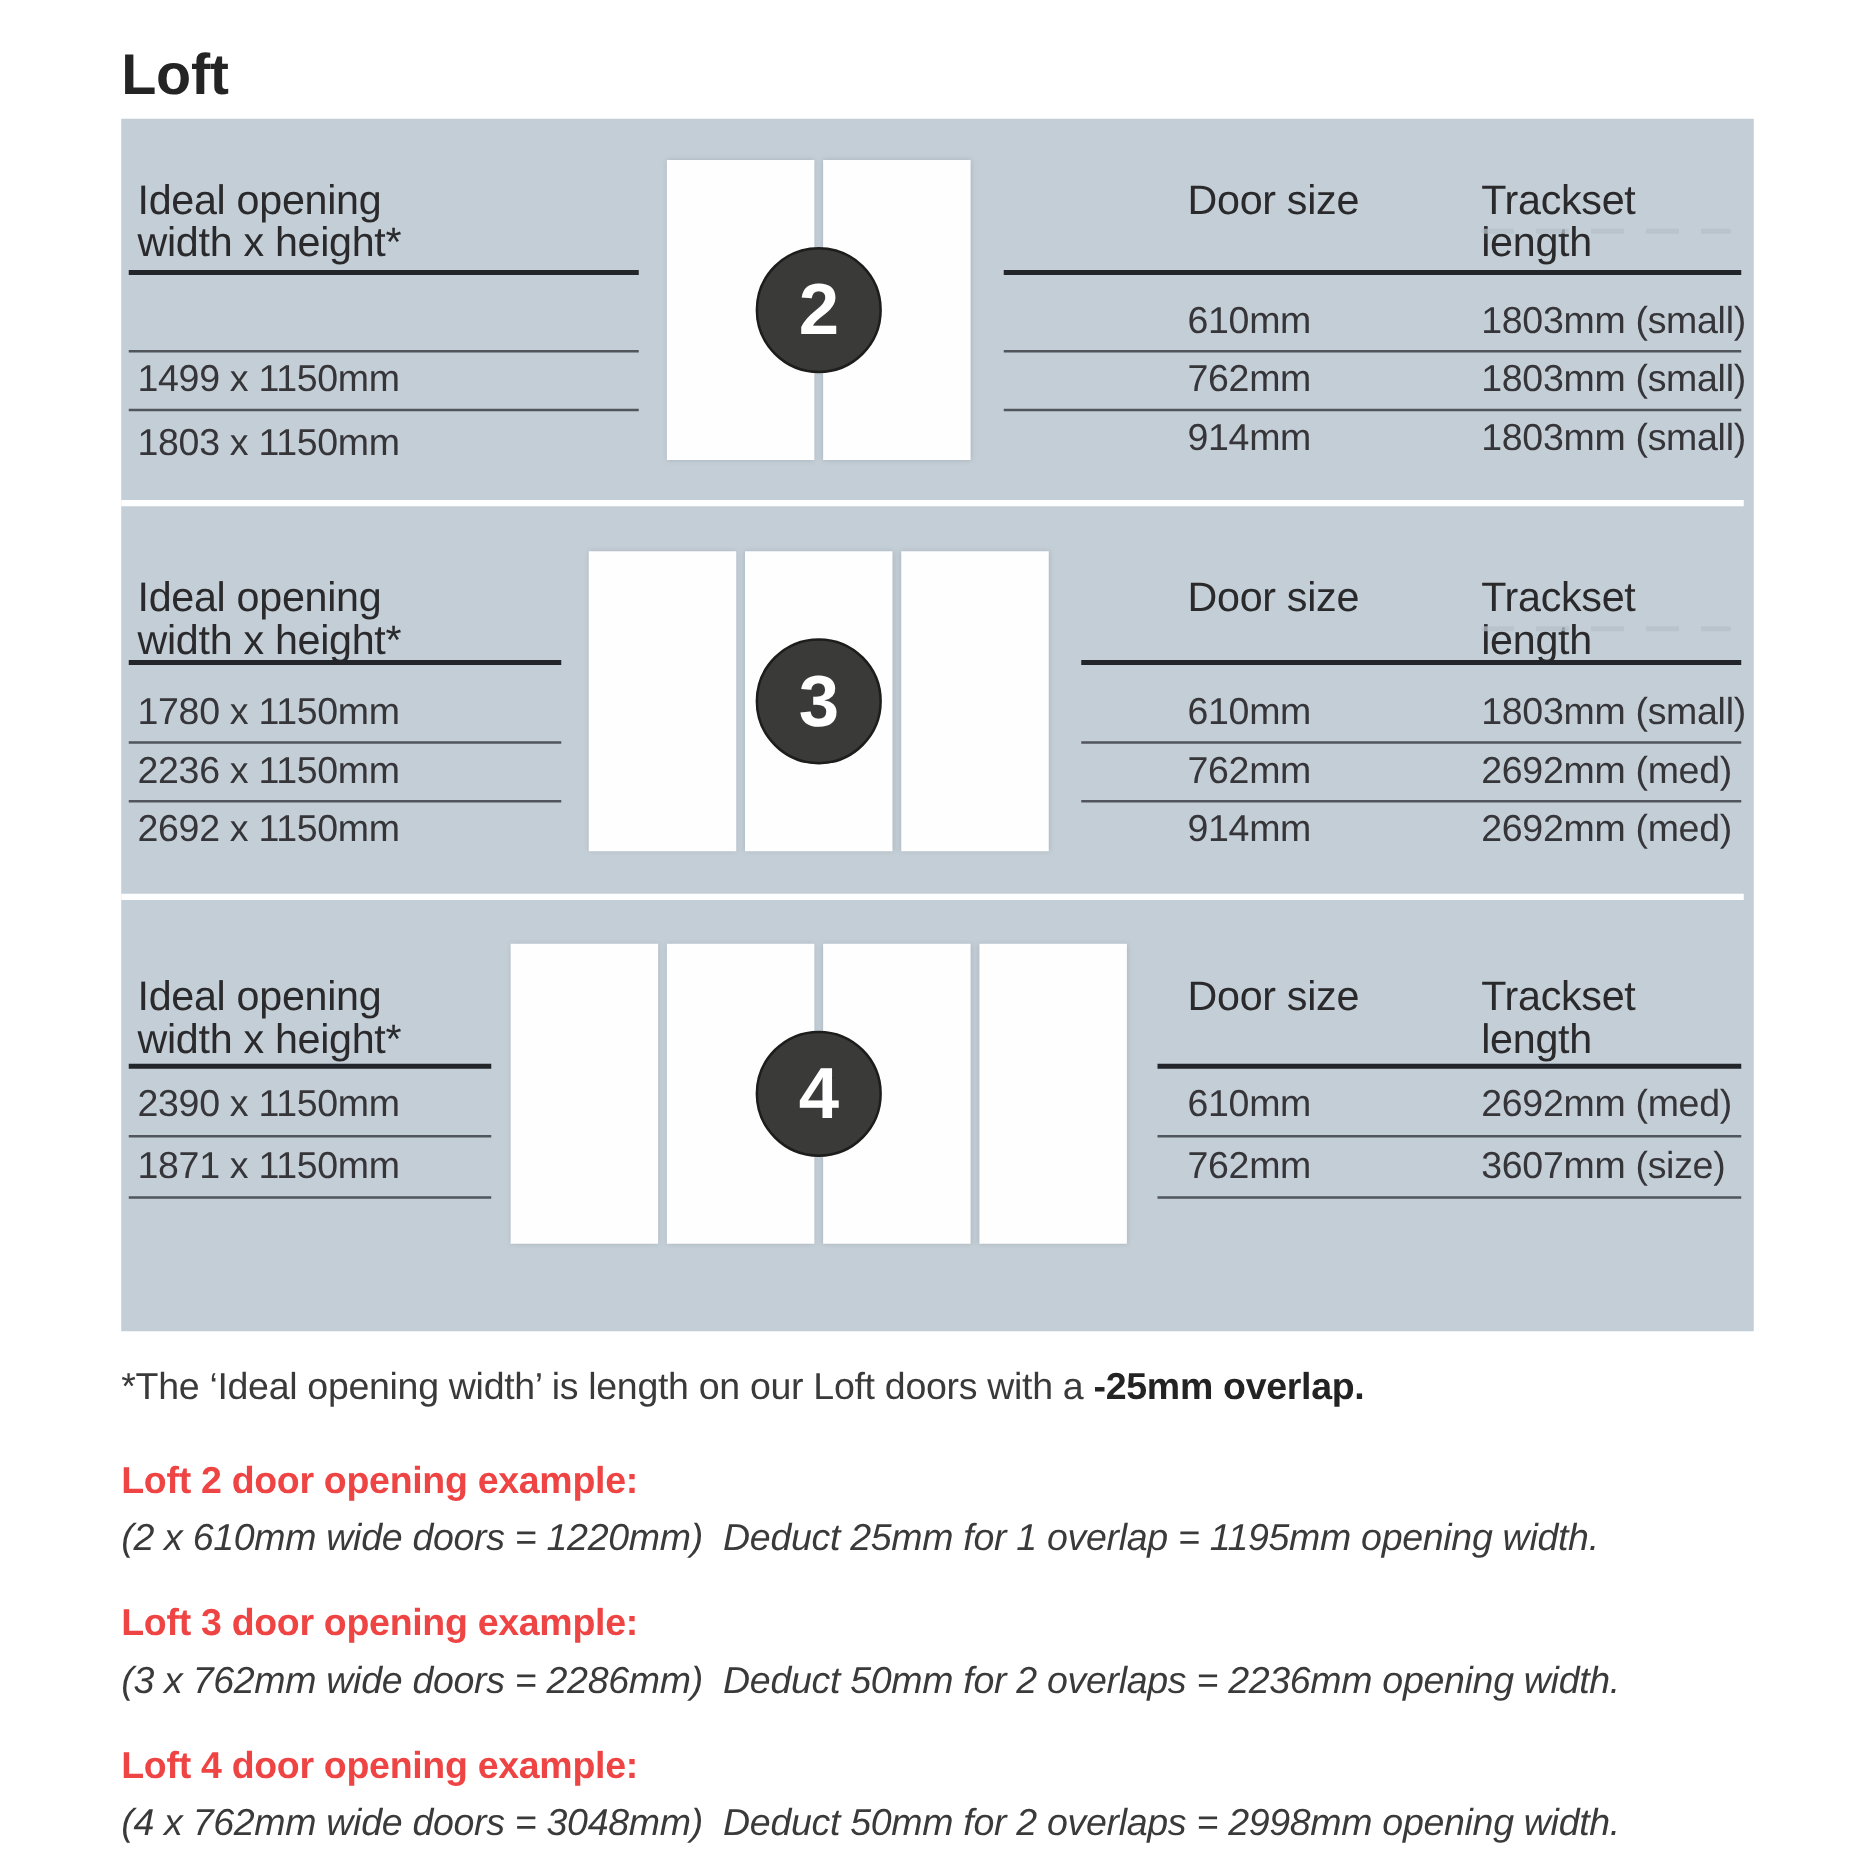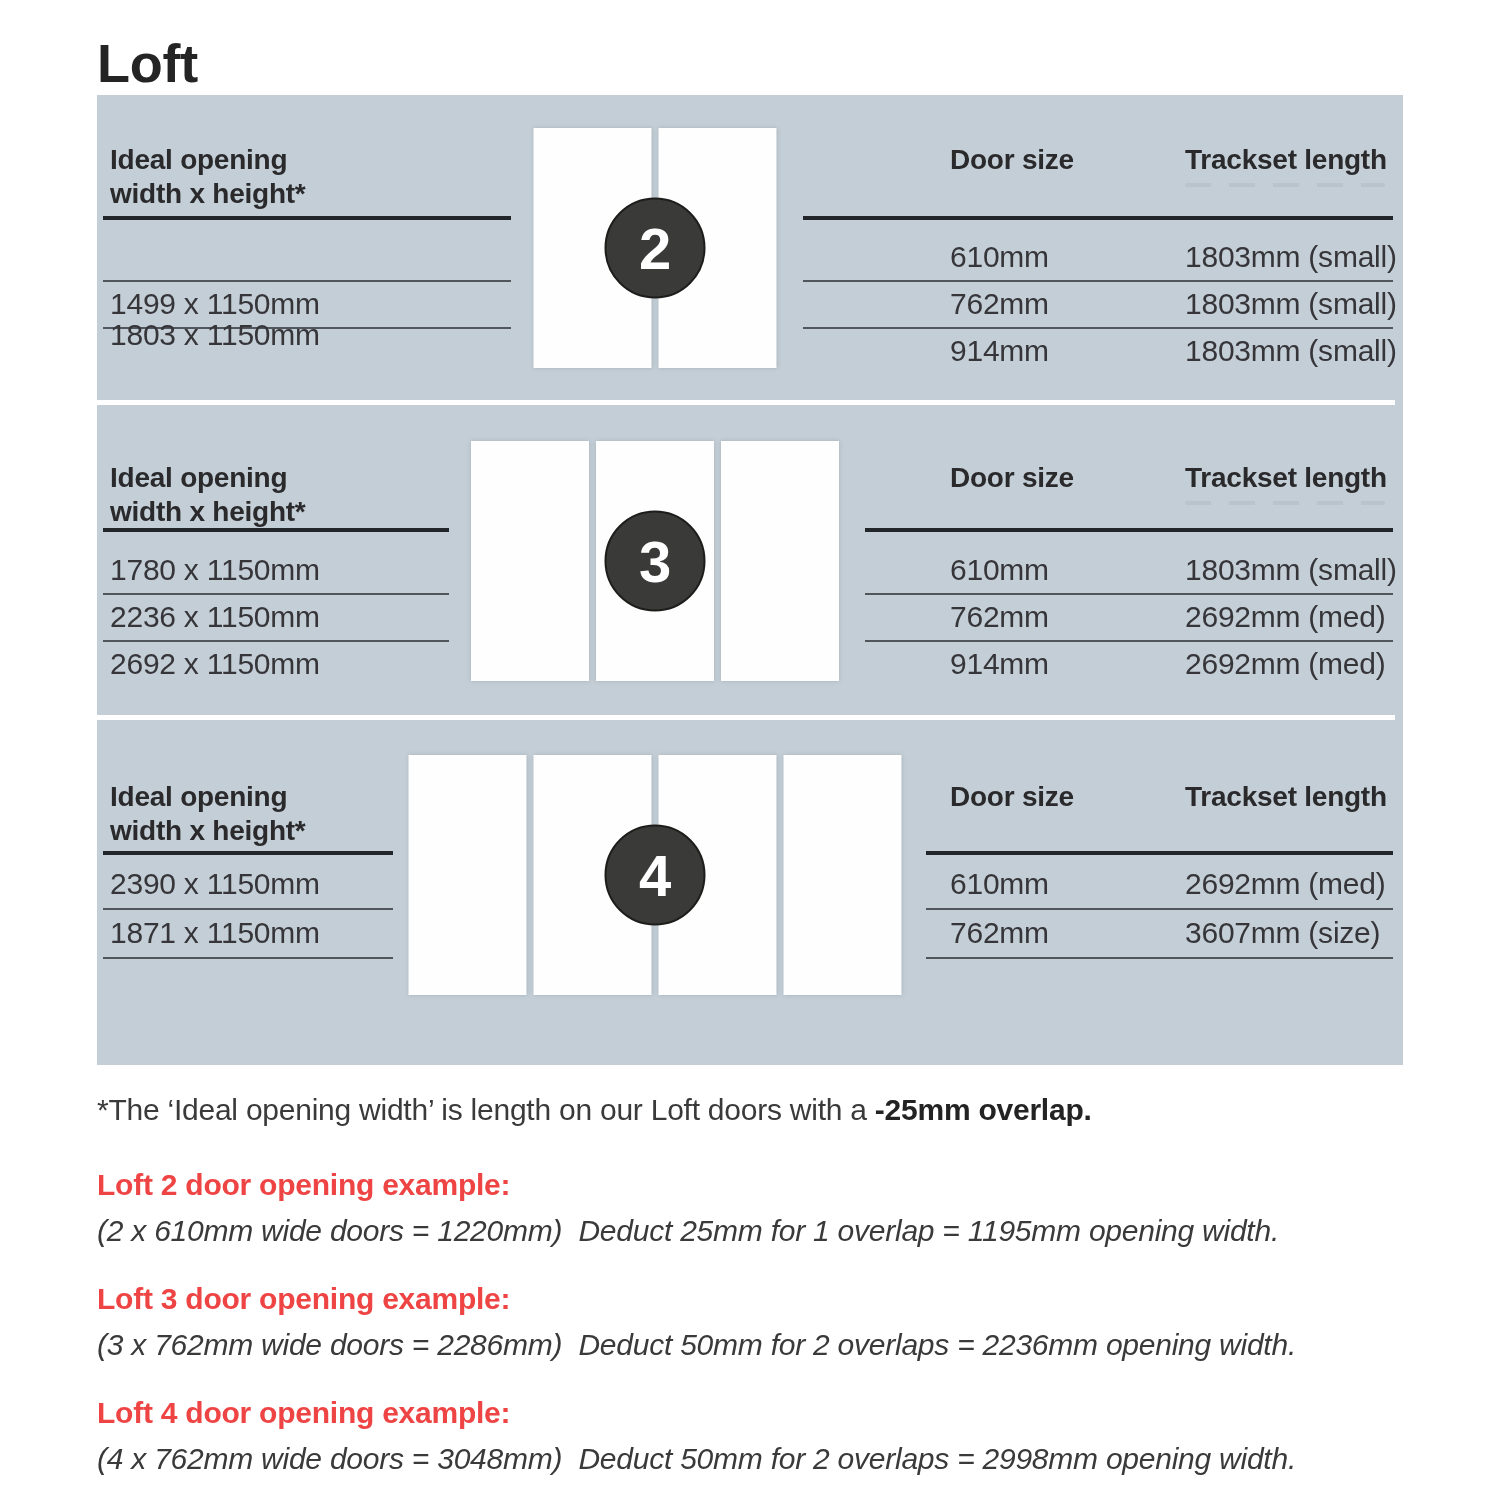--- a/index.html
+++ b/index.html
@@ -1,23 +1,23 @@
 <!DOCTYPE html>
 <html><head>
 <meta charset="utf-8">
 <style>
   html,body{margin:0;padding:0;background:#fff;}
   body{width:1500px;height:1500px;position:relative;overflow:hidden;
        font-family:"Liberation Sans",sans-serif;letter-spacing:-0.015em;color:#333;}
   .canvas{position:absolute;inset:0;}
-  .page-title{position:absolute;left:97px;top:32px;font-size:54px;font-weight:bold;color:#242424;}
+  .page-title{position:absolute;left:97px;top:32px;font-size:46px;font-weight:bold;color:#242424;}
   .panel{position:absolute;left:97px;top:95px;width:1306px;height:970px;background:#c4ced6;}
   .section{position:absolute;left:0;width:100%;}
   .sep{position:absolute;left:0;width:99.4%;height:5px;background:#ffffff;}
-  .col-header{position:absolute;font-size:28px;font-weight:bold;color:#2a2a2c;line-height:34px;white-space:pre-line;}
+  .col-header{position:absolute;font-size:33px;font-weight:normal;color:#2a2a2c;line-height:34px;white-space:pre-line;}
   .thick-line{position:absolute;height:4px;background:#22262a;}
   .thin-line{position:absolute;height:2px;background:#50565c;}
   .cell{position:absolute;font-size:30px;color:#36363a;display:flex;align-items:center;white-space:nowrap;}
   .doors{position:absolute;display:flex;gap:7px;transform:translateX(-50%);}
   .door{width:118px;height:240px;background:#fefefe;box-shadow:0 0 4px rgba(110,122,134,.35);}
   .badge{position:absolute;width:97px;height:97px;border-radius:50%;background:#3a3a38;
          border:2px solid #1d1d1b;transform:translate(-50%,-50%);
          display:flex;align-items:center;justify-content:center;}
   .badge span{font-size:58px;font-weight:bold;color:#ffffff;line-height:1;}
   .ghost{position:absolute;height:4px;opacity:.75;border-radius:2px;
@@ -34,21 +34,21 @@
 <div class="canvas">
   <div class="page-title">Loft</div>
   <div class="panel" id="panel">
       <div class="section" style="top: 0px; height: 305px;">
         <div class="col-header" style="left: 13px; top: 48px;">Ideal opening
 width x height*</div>
         <div class="thick-line" style="left: 6px; top: 121px; width: 408px;"></div>
         <div class="thin-line" style="left: 6px; top: 185px; width: 408px;"></div>
         <div class="cell" style="left: 13px; top: 185px; height: 47px;">1499 x 1150mm</div>
         <div class="thin-line" style="left: 6px; top: 232px; width: 408px;"></div>
-        <div class="cell" style="left: 13px; top: 216px; height: 47px;">1803 x 1150mm</div>
+        <div class="cell" style="left: 13px; top: 236px; height: 47px;">1803 x 1150mm</div>
         <div class="doors" style="left: 558px; top: 33px;">
           <div class="door"></div>
           <div class="door"></div>
         </div>
         <div class="badge" style="left: 558px; top: 153px;">
           <span>2</span>
         </div>
         <div class="col-header" style="left: 853px; top: 48px;">Door size</div>
         <div class="col-header" style="left: 1088px; top: 48px;">Trackset length</div>
         <div class="ghost" style="left: 1088px; top: 88px; width: 200px;"></div>

